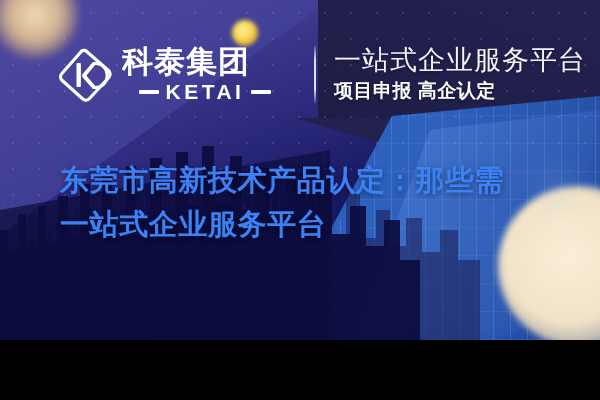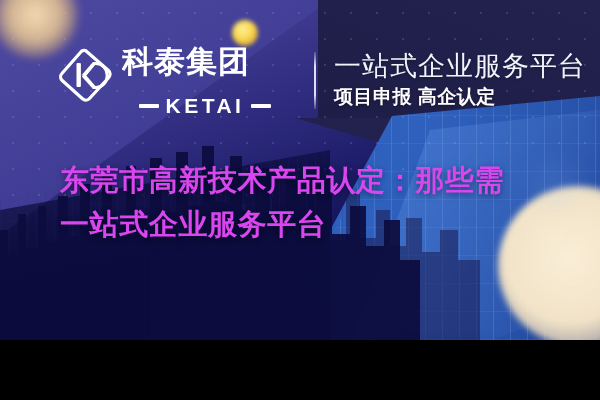--- a/index.html
+++ b/index.html
@@ -148,21 +148,21 @@
     z-index:8;
   }
   .logo-block { display:flex; align-items:flex-start; }
   .logo-mark { width:56px; height:58px; margin-right:8px; margin-top:2px; }
   .brand-col { display:flex; flex-direction:column; justify-content:center; }
   .brand-cn {
     height:34px;
   }
   .brand-en-row {
     display:flex; align-items:center; justify-content:center;
-    margin-top:17px;
+    margin-top:3px;
   }
   .dash {
     width:20px; height:4px; background:#fff; border-radius:1px;
   }
   .brand-en {
     color:#fff;
     font-size:21px;
     font-weight:bold;
     letter-spacing:3.5px;
     margin:0 7px;
@@ -196,21 +196,21 @@
     white-space:nowrap;
     text-shadow:0 1px 3px rgba(0,0,0,.4);
   }
 
   
   .headline {
     position:absolute;
     left:60px; top:158px;
     width:500px;
     z-index:9;
-    color:#d946ef;
+    color:#3b82f6;
     font-size:29px;
     font-weight:bold;
     line-height:1.52;
     letter-spacing:.6px;
     text-shadow:0 2px 6px rgba(0,0,0,.45);
   }
   .headline span { display:block; }
 </style>
 </head>
 <body>

